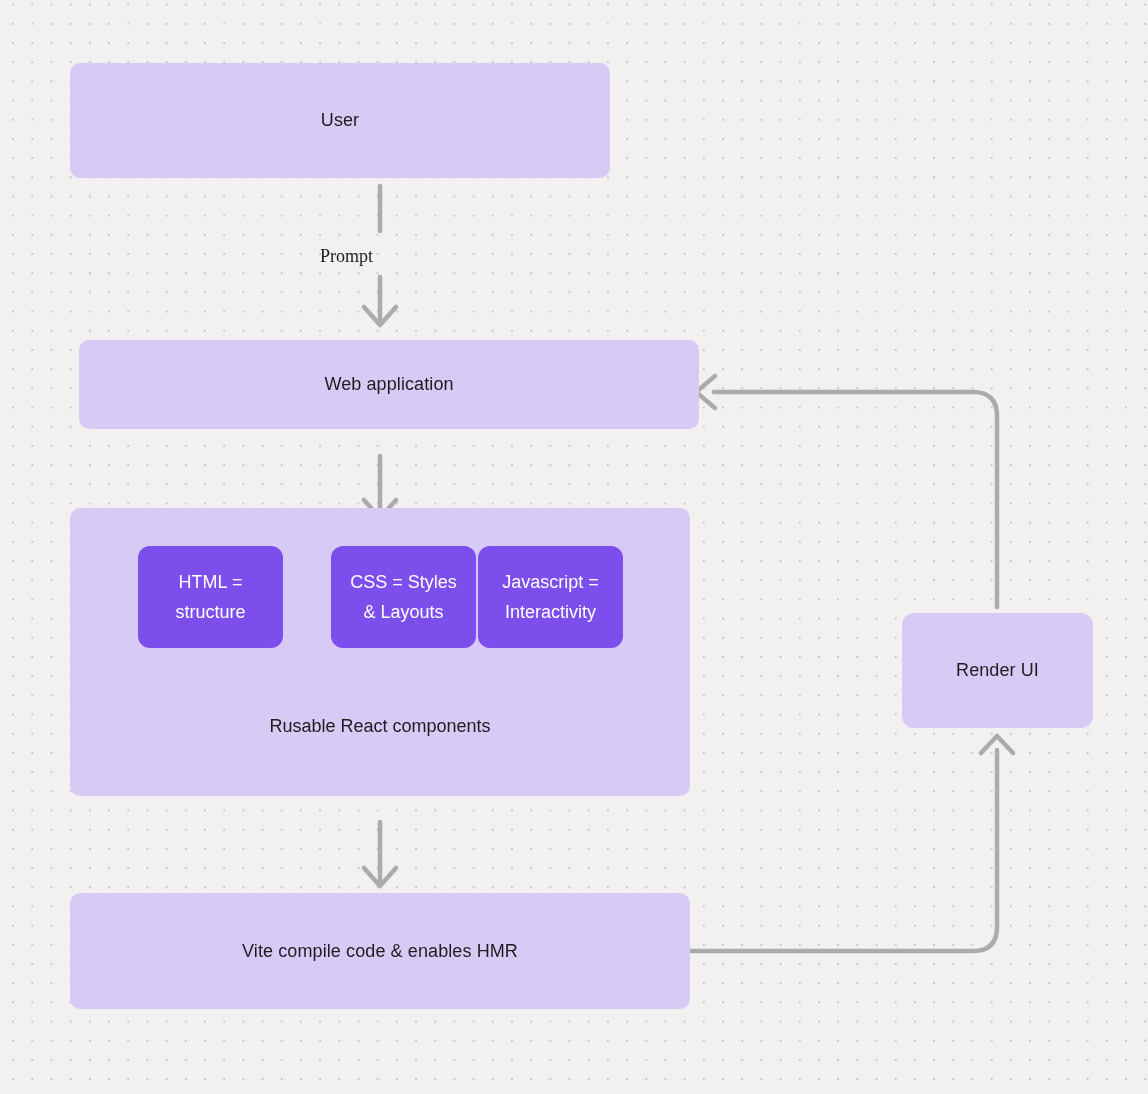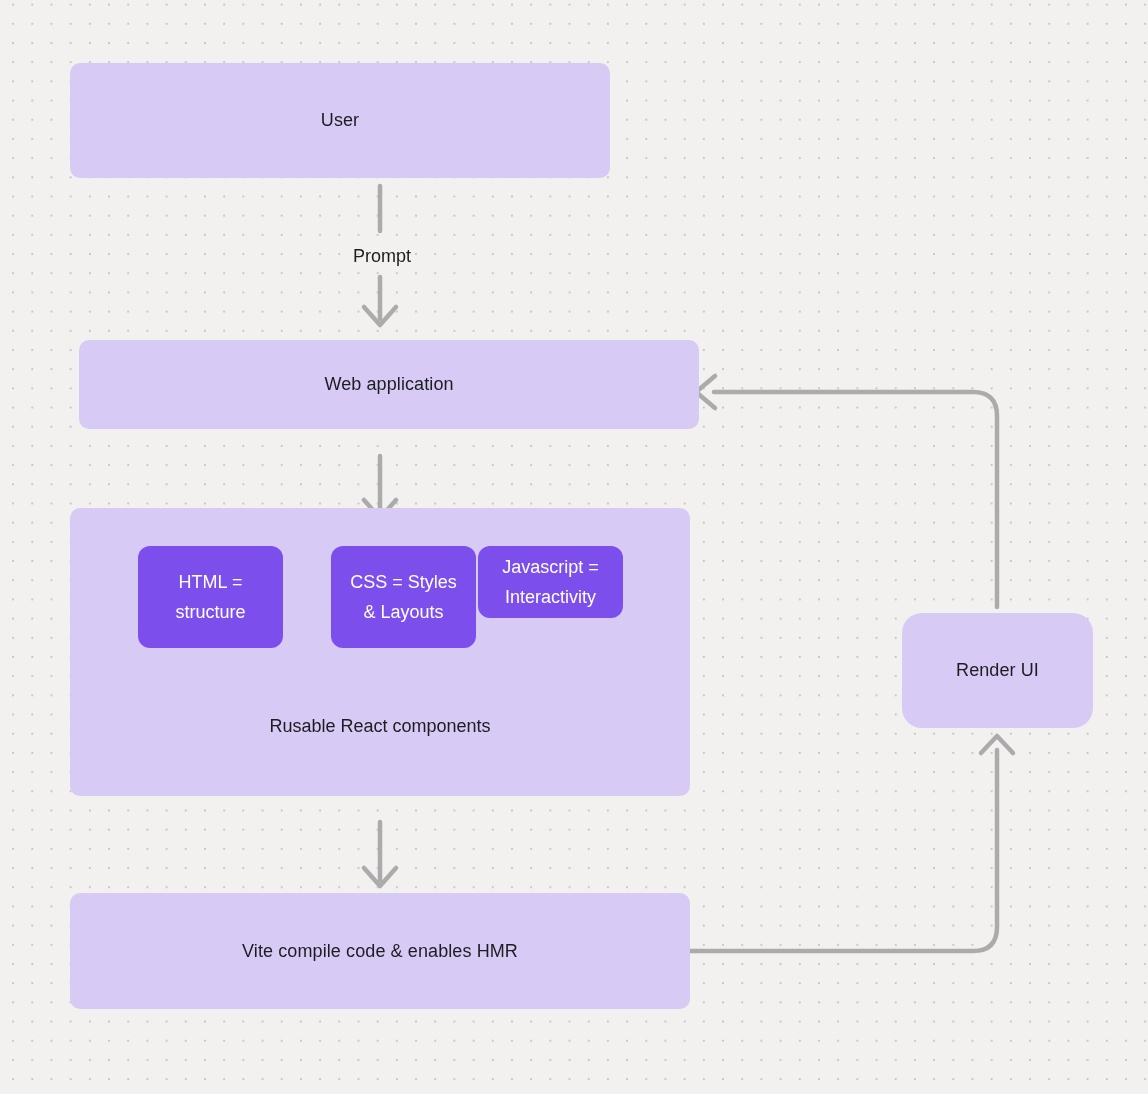--- a/index.html
+++ b/index.html
@@ -70,24 +70,25 @@
     font-size: 18px;
     line-height: 28px;
     color: var(--node-text, #1d1d21);
     margin-top: 16px;
   }
   .edge-label {
     position: absolute;
     left: 320px;
     top: 242px;
     width: 124px;
-    text-align: center;
+    text-align: left;
     font-size: 18px;
     line-height: 28px;
     color: var(--node-text, #1d1d21);
+    font-family: Liberation Serif, serif;
   }
   svg.connectors {
     position: absolute;
     left: 0;
     top: 0;
     width: 1148px;
     height: 1094px;
     pointer-events: none;
   }
   svg.connectors path {
@@ -142,29 +143,29 @@
     <div class="inner-node" style="left:68px; top:38px; width:145px; height:102px;">
       <span class="inner-line">HTML =</span>
       <span class="inner-line">structure</span>
     </div>
 
     <div class="inner-node" style="left:238px; top:38px; width:145px; height:102px;margin-left:23px;">
       <span class="inner-line">CSS = Styles</span>
       <span class="inner-line">&amp; Layouts</span>
     </div>
 
-    <div class="inner-node" style="left:408px; top:38px; width:145px; height:72px;">
+    <div class="inner-node" style="left:408px; top:38px; width:145px; height:102px;">
       <span class="inner-line">Javascript =</span>
       <span class="inner-line">Interactivity</span>
     </div>
 
     <div class="container-caption">Rusable React components</div>
   </div>
 
   <div class="node" style="left:70px; top:893px; width:620px; height:116px;">
     <span class="node-label">Vite compile code &amp; enables HMR</span>
   </div>
 
-  <div class="node" style="left:902px; top:613px; width:191px; height:115px; border-radius:20px;">
+  <div class="node" style="left:902px; top:613px; width:191px; height:115px; border-radius:12px;">
     <span class="node-label">Render UI</span>
   </div>
 
 </div>
 
 </body></html>

